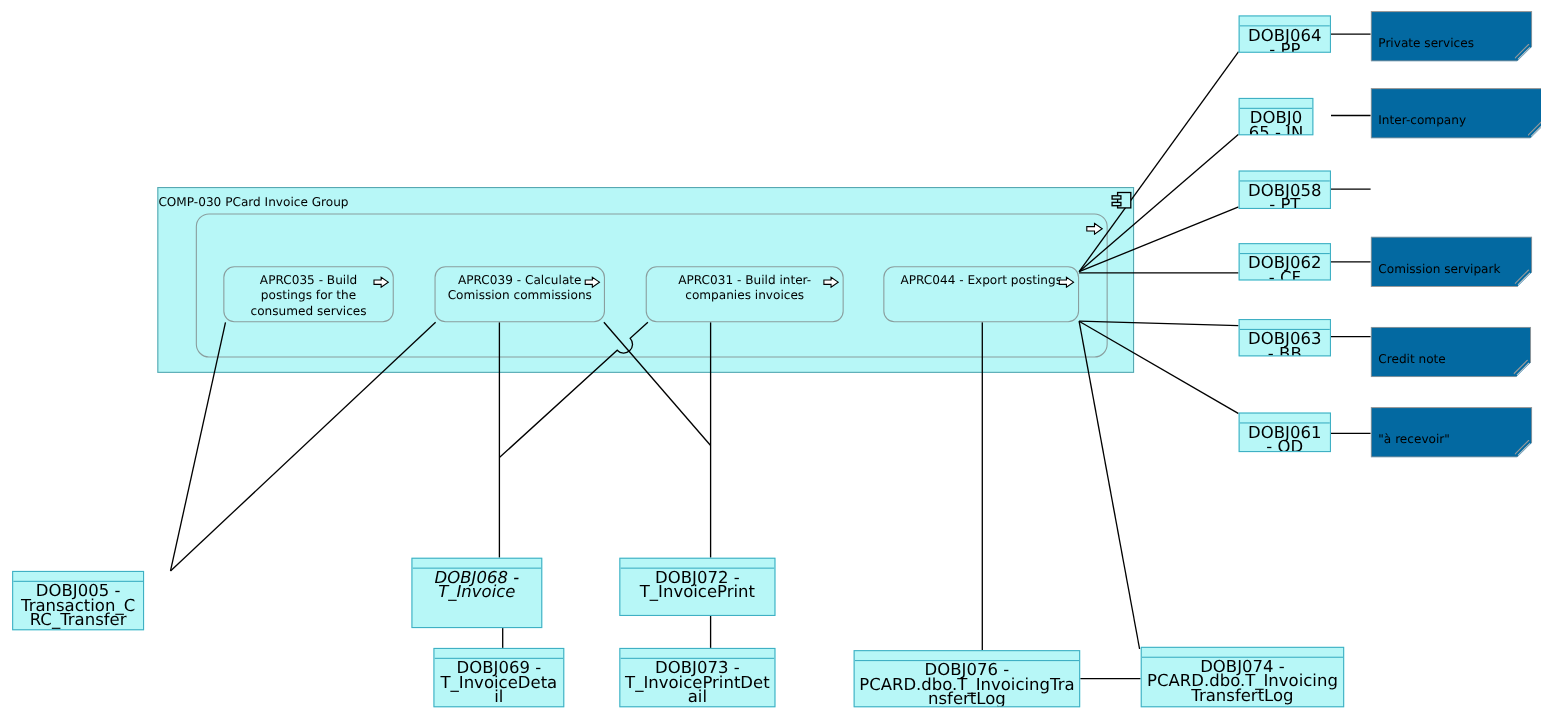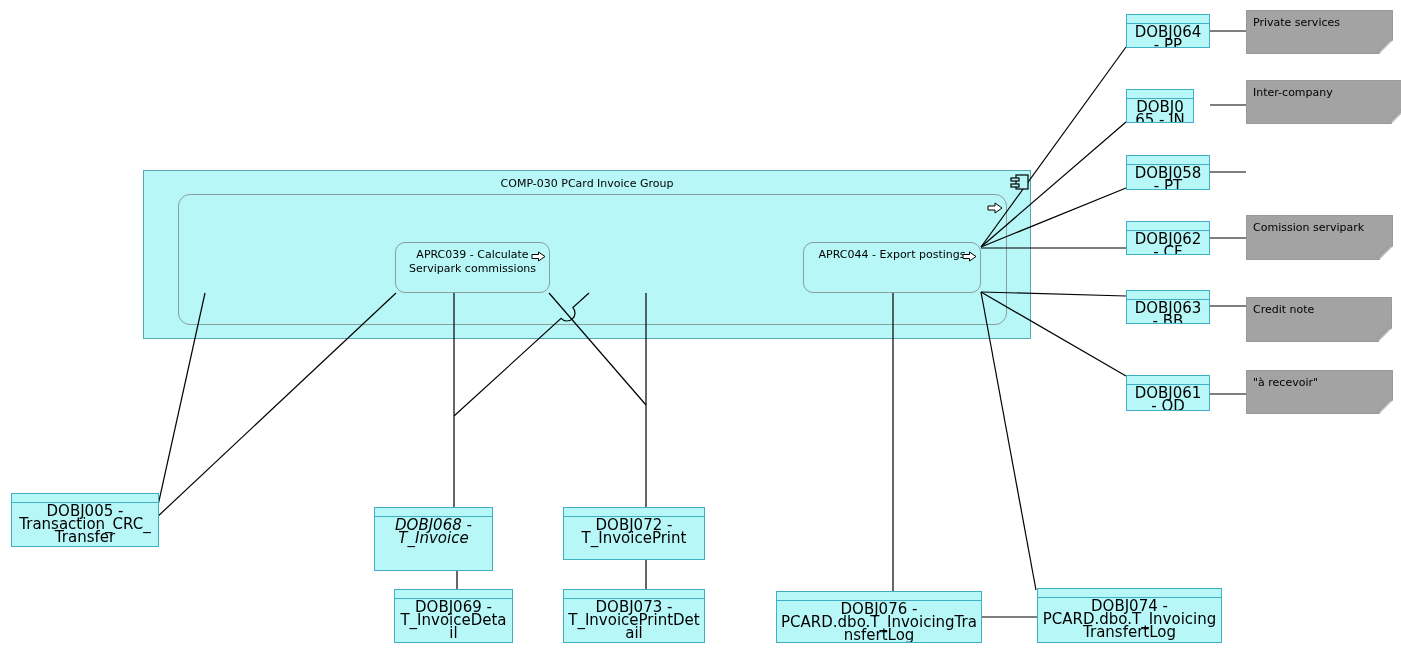--- a/index.html
+++ b/index.html
@@ -5,41 +5,41 @@
   html,body{margin:0;padding:0;background:#fff;}
   #canvas{
     position:relative;width:1401px;height:655px;background:#ffffff;
     font-family:"DejaVu Sans","Liberation Sans",sans-serif;color:#000;overflow:hidden;
   }
   .layer{position:absolute;left:0;top:0;}
   
   .group{position:absolute;background:#b7f7f7;z-index:1;box-sizing:border-box;}
   .group-outer{border:1px solid #57a8b2;}
   .group-inner{border:1px solid #8a9e9e;border-radius:12px;}
-  .group-title{position:absolute;left:0;right:0;top:6px;text-align:center;font-size:11px;}
+  .group-title{position:absolute;left:0;right:0;top:6px;font-size:11px;}
   
   .process{
     position:absolute;background:#b7f7f7;border:1px solid #8a9e9e;border-radius:10px;
     z-index:3;box-sizing:border-box;font-size:11px;line-height:14px;text-align:center;
     padding:5px 8px 0 8px;overflow:hidden;
   }
   .parrow{position:absolute;right:3px;top:8px;}
   .garrow{position:absolute;right:3px;top:7px;}
   
   .dobj{
     position:absolute;background:#b7f7f7;border:1px solid #3fb0c4;z-index:3;
     box-sizing:border-box;overflow:hidden;font-size:15px;line-height:13px;text-align:center;
   }
   .dobj .strip{height:8px;border-bottom:1px solid #3fb0c4;}
   .dobj .dlabel{padding:2px 4px 0 4px;overflow-wrap:break-word;}
   .dobj.narrow .dlabel{padding:2px 6px 0 6px;}
   
   .note{
-    position:absolute;background:#a3a3a3;border:1px solid #9a9a9a;z-index:3;
-    box-sizing:border-box;font-size:11px;line-height:14px;padding:5px 6px;
+    position:absolute;background:#0369a1;border:1px solid #9a9a9a;z-index:3;
+    box-sizing:border-box;font-size:11px;line-height:14px;padding:22px 6px;
     clip-path:polygon(0 0,100% 0,100% calc(100% - 14px),calc(100% - 14px) 100%,0 100%);
   }
   .fold{position:absolute;right:0;bottom:0;}
   svg{display:block;}
   #connectors{z-index:2;pointer-events:none;}
 </style>
 </head>
 <body>
 
 <div id="canvas">
@@ -81,22 +81,38 @@
       <path d="M1210,306 L1246,306"></path>
       <path d="M1210,394 L1246,394"></path>
     </g>
     <g stroke="#000" stroke-width="1.2" fill="#b7f7f7">
       <rect x="1016" y="175" width="12" height="14"></rect>
       <rect x="1011" y="178" width="8" height="3"></rect>
       <rect x="1011" y="184" width="8" height="3"></rect>
     </g>
   </svg>
 
+  <div class="process" style="left:203px;top:242px;width:155px;height:51px;">
+    <span>APRC035 - Build postings for the consumed services</span>
+    <span class="parrow">
+      <svg width="15" height="11" viewBox="0 0 15 11">
+          <path d="M1,3.5 H7.5 V1 L14,5.5 L7.5,10 V7.5 H1 Z" fill="#fff" stroke="#000" stroke-width="1"></path>
+        </svg>
+    </span>
+  </div>
   <div class="process" style="left:395px;top:242px;width:155px;height:51px;">
-    <span>APRC039 - Calculate Servipark commissions</span>
+    <span>APRC039 - Calculate Comission commissions</span>
+    <span class="parrow">
+      <svg width="15" height="11" viewBox="0 0 15 11">
+          <path d="M1,3.5 H7.5 V1 L14,5.5 L7.5,10 V7.5 H1 Z" fill="#fff" stroke="#000" stroke-width="1"></path>
+        </svg>
+    </span>
+  </div>
+  <div class="process" style="left:587px;top:242px;width:180px;height:51px;">
+    <span>APRC031 - Build inter-companies invoices</span>
     <span class="parrow">
       <svg width="15" height="11" viewBox="0 0 15 11">
           <path d="M1,3.5 H7.5 V1 L14,5.5 L7.5,10 V7.5 H1 Z" fill="#fff" stroke="#000" stroke-width="1"></path>
         </svg>
     </span>
   </div>
   <div class="process" style="left:803px;top:242px;width:178px;height:51px;">
     <span>APRC044 - Export postings</span>
     <span class="parrow">
       <svg width="15" height="11" viewBox="0 0 15 11">
@@ -123,21 +139,21 @@
   </div>
   <div class="dobj narrow" style="left:1126px;top:290px;width:84px;height:34px;">
     <div class="strip"></div>
     <div class="dlabel">DOBJ063 - BB</div>
   </div>
   <div class="dobj narrow" style="left:1126px;top:375px;width:84px;height:36px;">
     <div class="strip"></div>
     <div class="dlabel">DOBJ061 - OD</div>
   </div>
 
-  <div class="dobj" style="left:11px;top:493px;width:148px;height:54px;">
+  <div class="dobj" style="left:11px;top:519px;width:120px;height:54px;">
     <div class="strip"></div>
     <div class="dlabel">DOBJ005 - Transaction_CRC_Transfer</div>
   </div>
   <div class="dobj" style="left:374px;top:507px;width:119px;height:64px;font-style:italic;">
     <div class="strip"></div>
     <div class="dlabel">DOBJ068 - T_Invoice</div>
   </div>
   <div class="dobj" style="left:394px;top:589px;width:119px;height:54px;">
     <div class="strip"></div>
     <div class="dlabel">DOBJ069 - T_InvoiceDetail</div>

